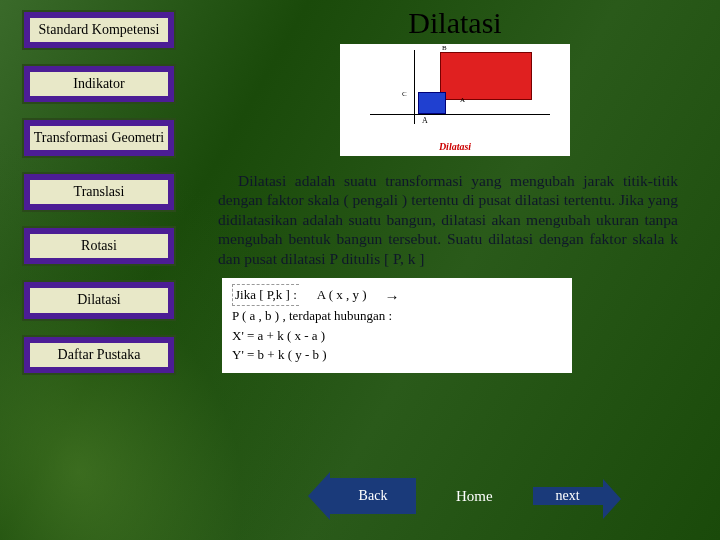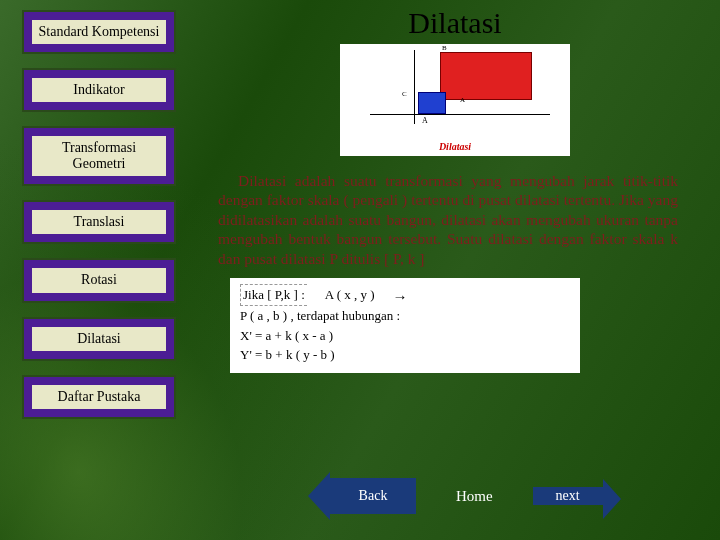--- a/index.html
+++ b/index.html
@@ -26,21 +26,21 @@
     position: absolute;
     left: 24px;
     top: 12px;
     width: 150px;
     display: flex;
     flex-direction: column;
     gap: 18px;
   }
   .nav-btn {
     background: #e8e8c8;
-    border: 8px solid #4c1d95;
+    border: 6px solid #4c1d95;
     outline: 2px solid #2a4a1a;
     color: #000;
     text-align: center;
     padding: 4px 2px;
     font-size: 14px;
     line-height: 1.15;
     cursor: pointer;
     font-family: inherit;
   }
   .content {
@@ -71,30 +71,30 @@
   .graph-box .big   { position:absolute; left:100px; top:8px;  width:92px; height:48px; background:#e02020; border:1px solid #700; }
   .graph-box .small { position:absolute; left:78px;  top:48px; width:28px; height:22px; background:#2040d0; border:1px solid #007; }
   .graph-box .lblA  { position:absolute; left:82px;  top:72px; }
   .graph-box .lblB  { position:absolute; left:102px; top:0px;  font-size:7px;}
   .graph-box .lblC  { position:absolute; left:62px;  top:46px; font-size:7px;}
   .graph-box .lblAr { position:absolute; left:120px; top:52px; font-size:7px; color:#000;}
   .graph-box .cap   { position:absolute; left:0; right:0; bottom:4px; text-align:center; color:#c00; font-style:italic; font-weight:bold; font-size:10px;}
   .para {
     font-size: 15.5px;
     line-height: 1.25;
-    color: #7f1d1d;
+    color: #0f172a;
     text-align: justify;
     width: 460px;
     margin: 15px 0 10px 8px;
   }
   .para .indent { display:inline-block; width:20px; }
   .formula-box {
     background: #fff;
     width: 350px;
-    margin-left: 20px;
+    margin-left: 12px;
     padding: 6px 10px 8px;
     font-size: 13px;
     color: #000;
     line-height: 1.5;
     position: relative;
   }
   .formula-box .row1 { display:flex; gap:18px; align-items:center; }
   .formula-box .lb { border-left:1px dashed #999; border-top:1px dashed #999; border-bottom:1px dashed #999; padding:0 2px; display:inline-block;}
   .arrow { font-size:15px; }
   .footer-nav {

